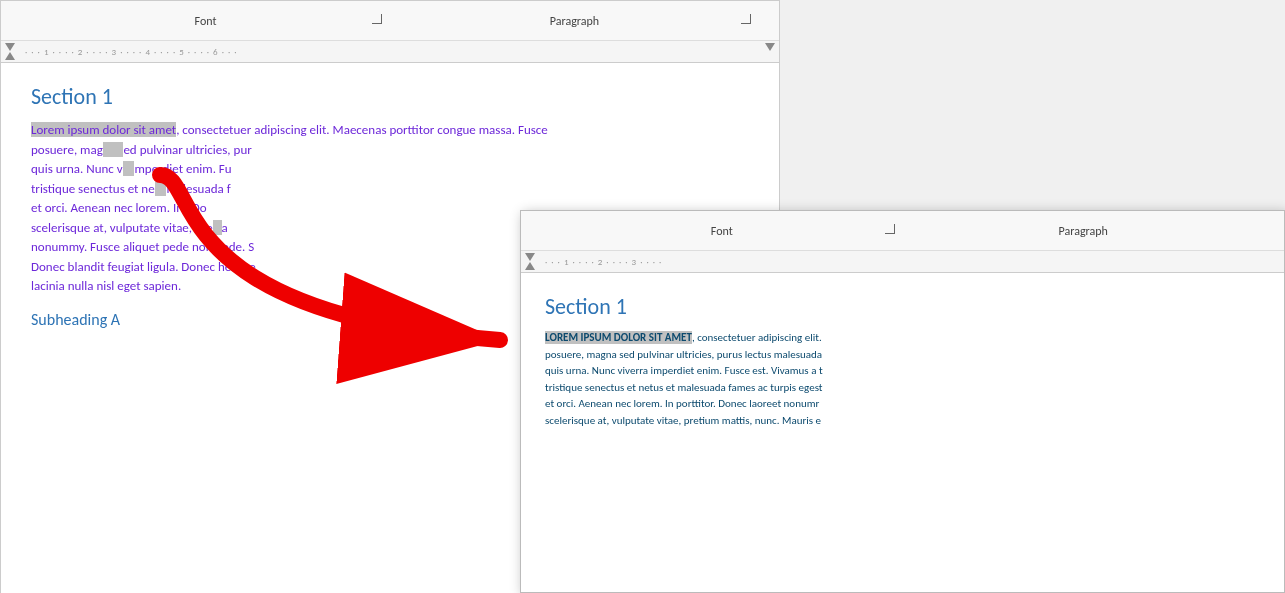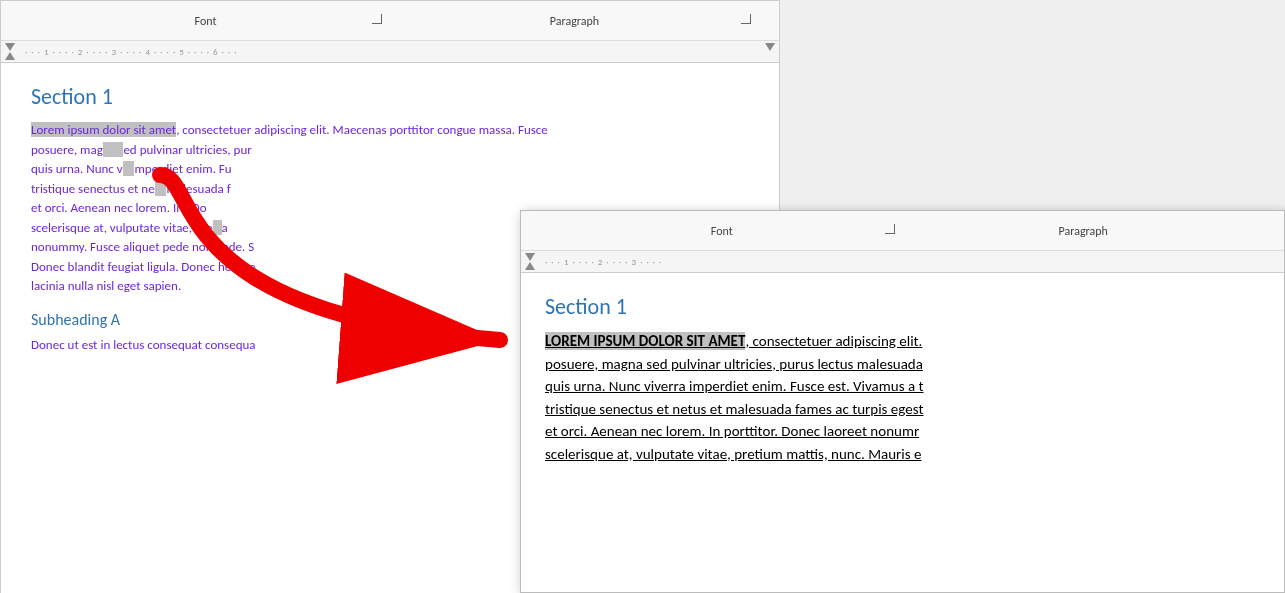--- a/index.html
+++ b/index.html
@@ -186,24 +186,23 @@
     }
 
     .popup-section-heading {
       font-size: 22px;
       color: #2E74B5;
       font-weight: normal;
       margin-bottom: 10px;
     }
 
     .popup-body-text {
-      font-size: 15px;
-      color: #000000;
+      font-size: 11px;
+      color: #0c4a6e;
       line-height: 1.5;
-      text-decoration: underline;
     }
 
     .popup-highlighted {
       background: #c0c0c0;
       text-transform: uppercase;
       font-weight: 600;
     }
   </style>
 </head>
 <body>
@@ -237,23 +236,20 @@
       posuere, mag<span style="background:#c0c0c0;"> &nbsp;&nbsp;&nbsp;&nbsp;&nbsp; </span>ed pulvinar ultricies, pur<br>
       quis urna. Nunc v<span style="background:#c0c0c0;">&nbsp;&nbsp;&nbsp;&nbsp;</span>mperdiet enim. Fu<br>
       tristique senectus et ne<span style="background:#c0c0c0;">&nbsp;&nbsp;&nbsp;&nbsp;</span>malesuada f<br>
       et orci. Aenean nec lorem. In<span style="background:#c0c0c0;">&nbsp;&nbsp;&nbsp;</span>Do<br>
       scelerisque at, vulputate vitae, pre<span style="background:#c0c0c0;">&nbsp;&nbsp;&nbsp;</span>a<br>
       nonummy. Fusce aliquet pede non pede. S<br>
       Donec blandit feugiat ligula. Donec hendre<br>
       lacinia nulla nisl eget sapien.
     </div>
     <h2 class="subheading">Subheading A</h2>
-    <div class="body-text">
-      Donec ut est in lectus consequat consequa
-    </div>
   </div>
 </div>
 
 <svg style="position:absolute;top:155px;left:80px;width:480px;height:230px;z-index:10;pointer-events:none;" viewBox="0 0 480 230">
 
   <defs>
     <marker id="arrowhead" markerWidth="10" markerHeight="7" refX="10" refY="3.5" orient="auto">
       <polygon points="0 0, 10 3.5, 0 7" fill="#e00"></polygon>
     </marker>
   </defs>

